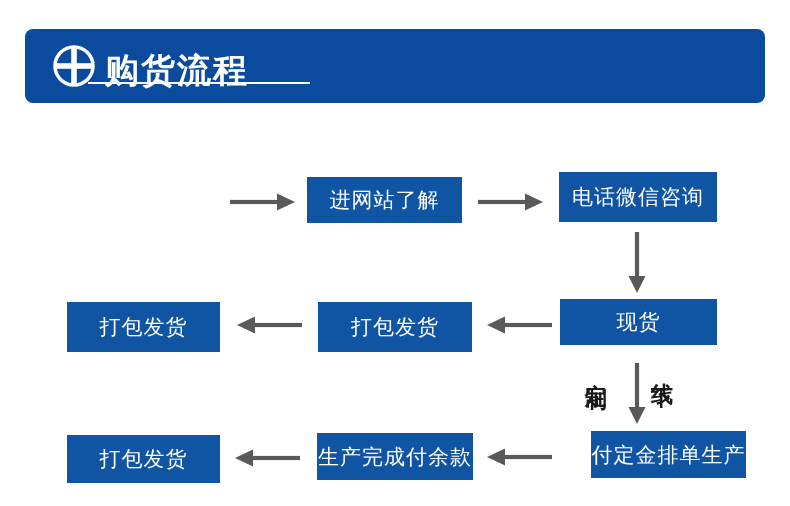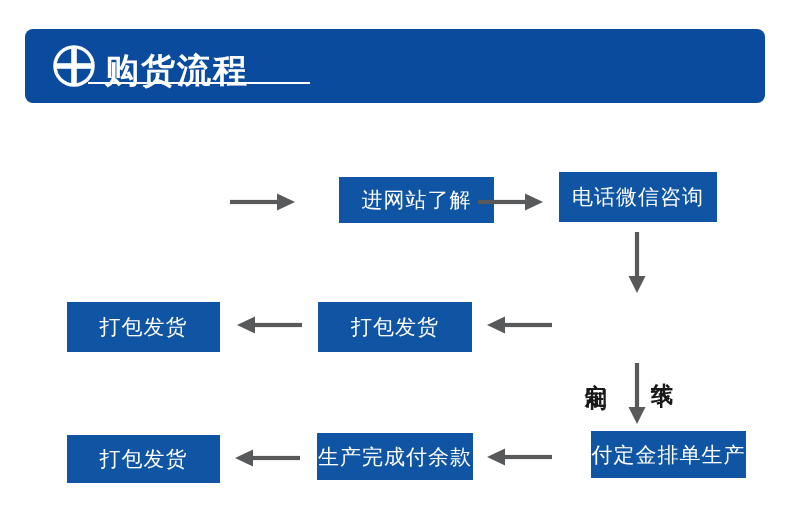--- a/index.html
+++ b/index.html
@@ -92,21 +92,21 @@
     <h1>购货流程</h1>
     <div class="underline"></div>
   </div>
 
   <span class="arrow" style="left:230px; top:193px;">
     <svg width="65" height="18" viewBox="0 0 65 18">
         <rect x="0" y="6.9" width="47" height="4.2"></rect>
         <polygon points="47,0.5 65,9 47,17.5"></polygon>
       </svg>
   </span>
-  <div class="flow-box" style="left:307px; top:177px; width:155px; height:46px;margin-left:32px;">进网站了解</div>
+  <div class="flow-box" style="left:307px; top:177px; width:155px; height:46px;">进网站了解</div>
   <span class="arrow" style="left:478px; top:193px;">
     <svg width="65" height="18" viewBox="0 0 65 18">
         <rect x="0" y="6.9" width="47" height="4.2"></rect>
         <polygon points="47,0.5 65,9 47,17.5"></polygon>
       </svg>
   </span>
   <div class="flow-box" style="left:559px; top:172px; width:158px; height:50px;">电话微信咨询</div>
 
   <span class="arrow" style="left:628px; top:232px;">
     <svg width="18" height="61" viewBox="0 0 18 61">
@@ -122,20 +122,21 @@
         <rect x="18" y="6.9" width="47" height="4.2"></rect>
       </svg>
   </span>
   <div class="flow-box" style="left:318px; top:302px; width:154px; height:50px;">打包发货</div>
   <span class="arrow" style="left:487px; top:316px;">
     <svg width="65" height="18" viewBox="0 0 65 18">
         <polygon points="18,0.5 0,9 18,17.5"></polygon>
         <rect x="18" y="6.9" width="47" height="4.2"></rect>
       </svg>
   </span>
+  <div class="flow-box" style="left:560px; top:299px; width:157px; height:46px;">现货</div>
 
   <div class="branch-label" style="left:586px; top:365px;">定制</div>
   <span class="arrow" style="left:628px; top:363px;">
     <svg width="18" height="61" viewBox="0 0 18 61">
         <rect x="6.9" y="0" width="4.2" height="44"></rect>
         <polygon points="0.5,44 17.5,44 9,61"></polygon>
       </svg>
   </span>
   <div class="branch-label" style="left:652px; top:365px;">线下</div>
 

